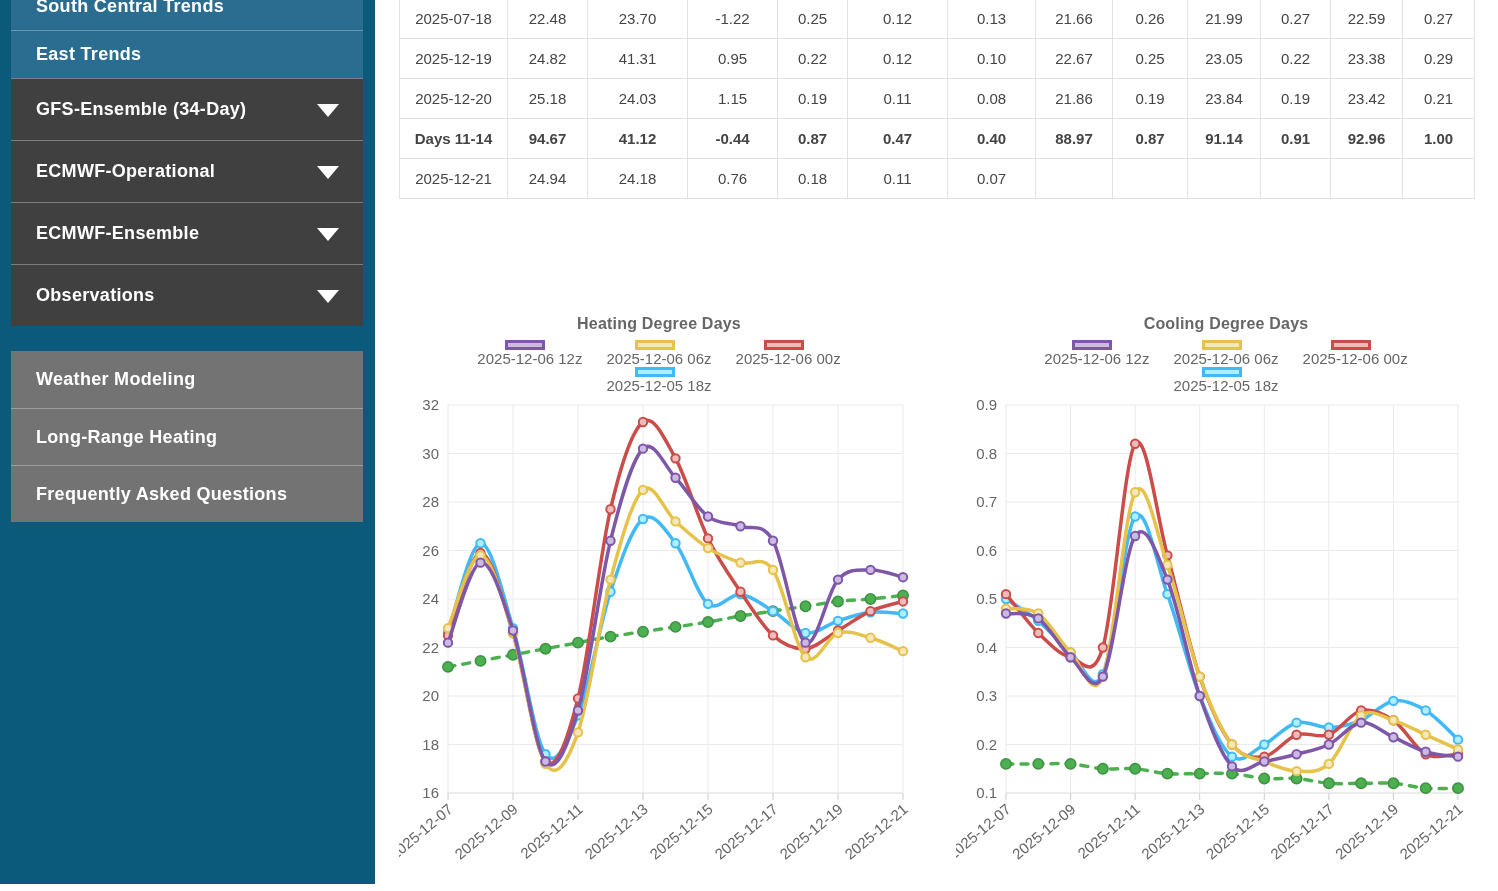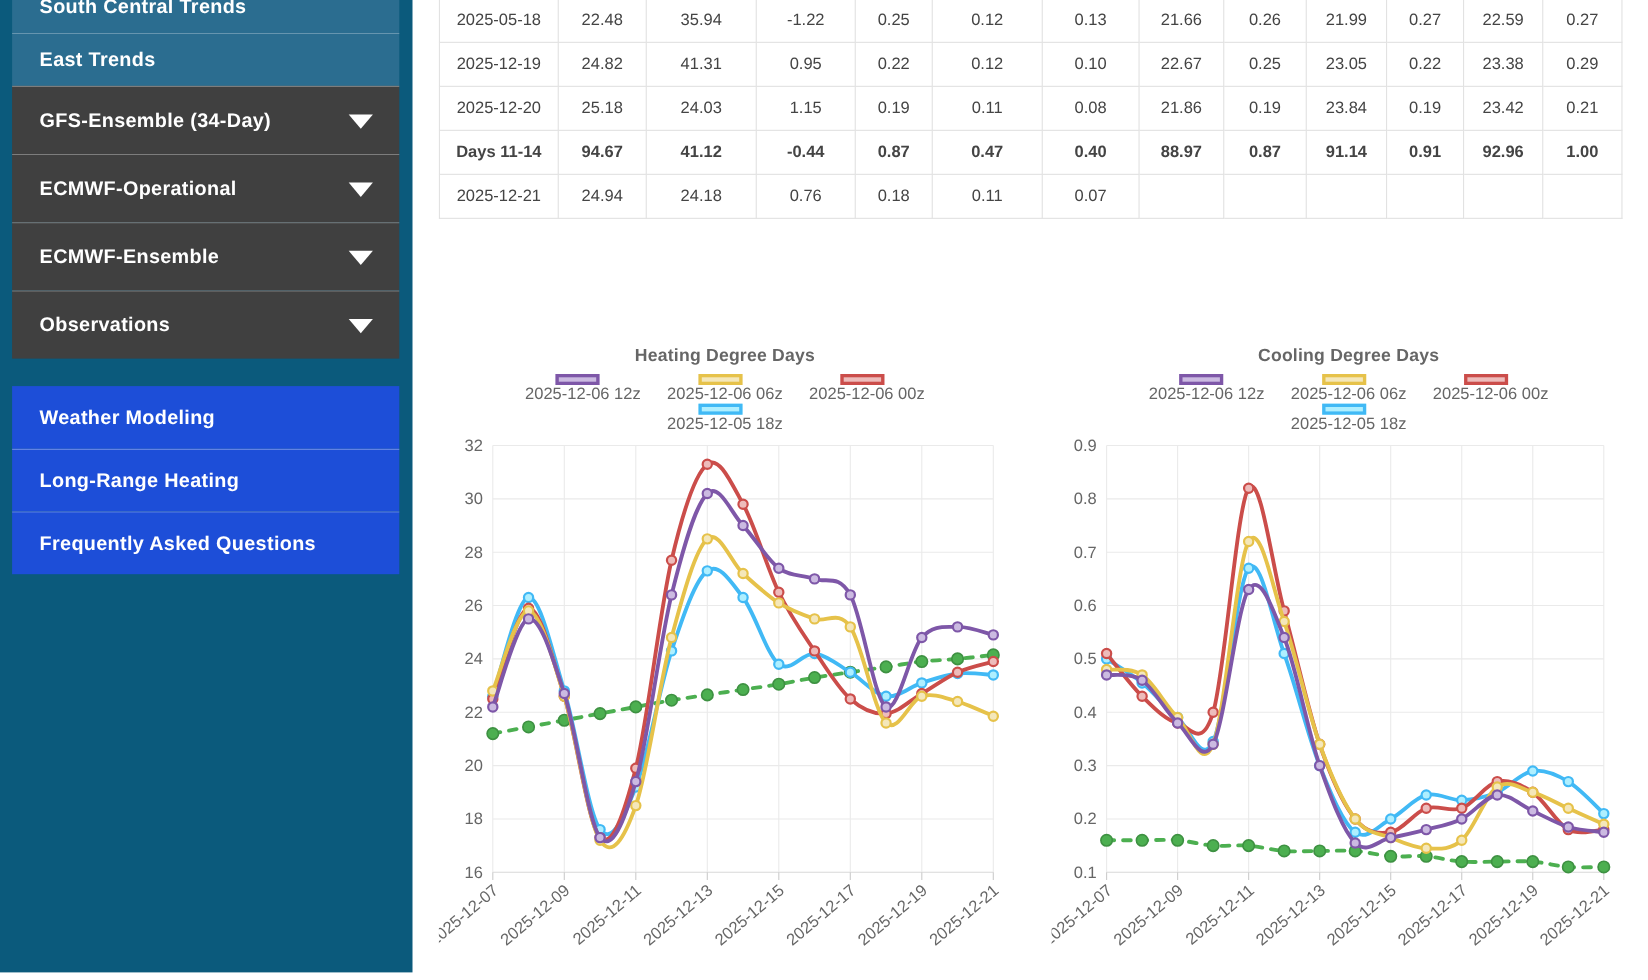--- a/index.html
+++ b/index.html
@@ -14,21 +14,21 @@
     position:absolute; left:0; top:0; width:375px; height:884px;
     background:#0b5a7c;
   }
   .side-item {
     position:relative; margin:0 12px 0 11px; display:flex; align-items:center;
     color:#ffffff; font-size:18px; font-weight:700; letter-spacing:.3px;
     padding-left:25px; cursor:pointer;
   }
   .t-sub      { background:#2b6d90; height:48px; border-top:1px solid rgba(255,255,255,.28); }
   .t-dropdown { background:#404040; height:62px; border-top:1px solid rgba(255,255,255,.32); }
-  .t-link     { background:#1d4ed8; height:57px; border-top:1px solid rgba(255,255,255,.30); }
+  .t-link     { background:#737373; height:57px; border-top:1px solid rgba(255,255,255,.30); }
   .first-item { height:48px; margin-top:-18px; border-top:none; }
   .gap-before { margin-top:25px; border-top:none; }
   .chev {
     position:absolute; right:24px; top:50%; margin-top:-6px;
     width:0; height:0;
     border-left:11px solid transparent; border-right:11px solid transparent;
     border-top:13px solid #ffffff;
   }
 
   
@@ -110,23 +110,23 @@
       <col style="width:88px">
         <col style="width:77px">
         <col style="width:75px">
       <col style="width:73px">
         <col style="width:70px">
         <col style="width:72px">
       <col style="width:72px">
     </colgroup>
     <tbody id="obs-table-body">
         <tr class="striped">
-          <td>2025-05-18</td>
+          <td>2025-07-18</td>
           <td>22.48</td>
-          <td>35.94</td>
+          <td>23.70</td>
           <td>-1.22</td>
           <td>0.25</td>
           <td>0.12</td>
           <td>0.13</td>
           <td>21.66</td>
           <td>0.26</td>
           <td>21.99</td>
           <td>0.27</td>
           <td>22.59</td>
           <td>0.27</td>

